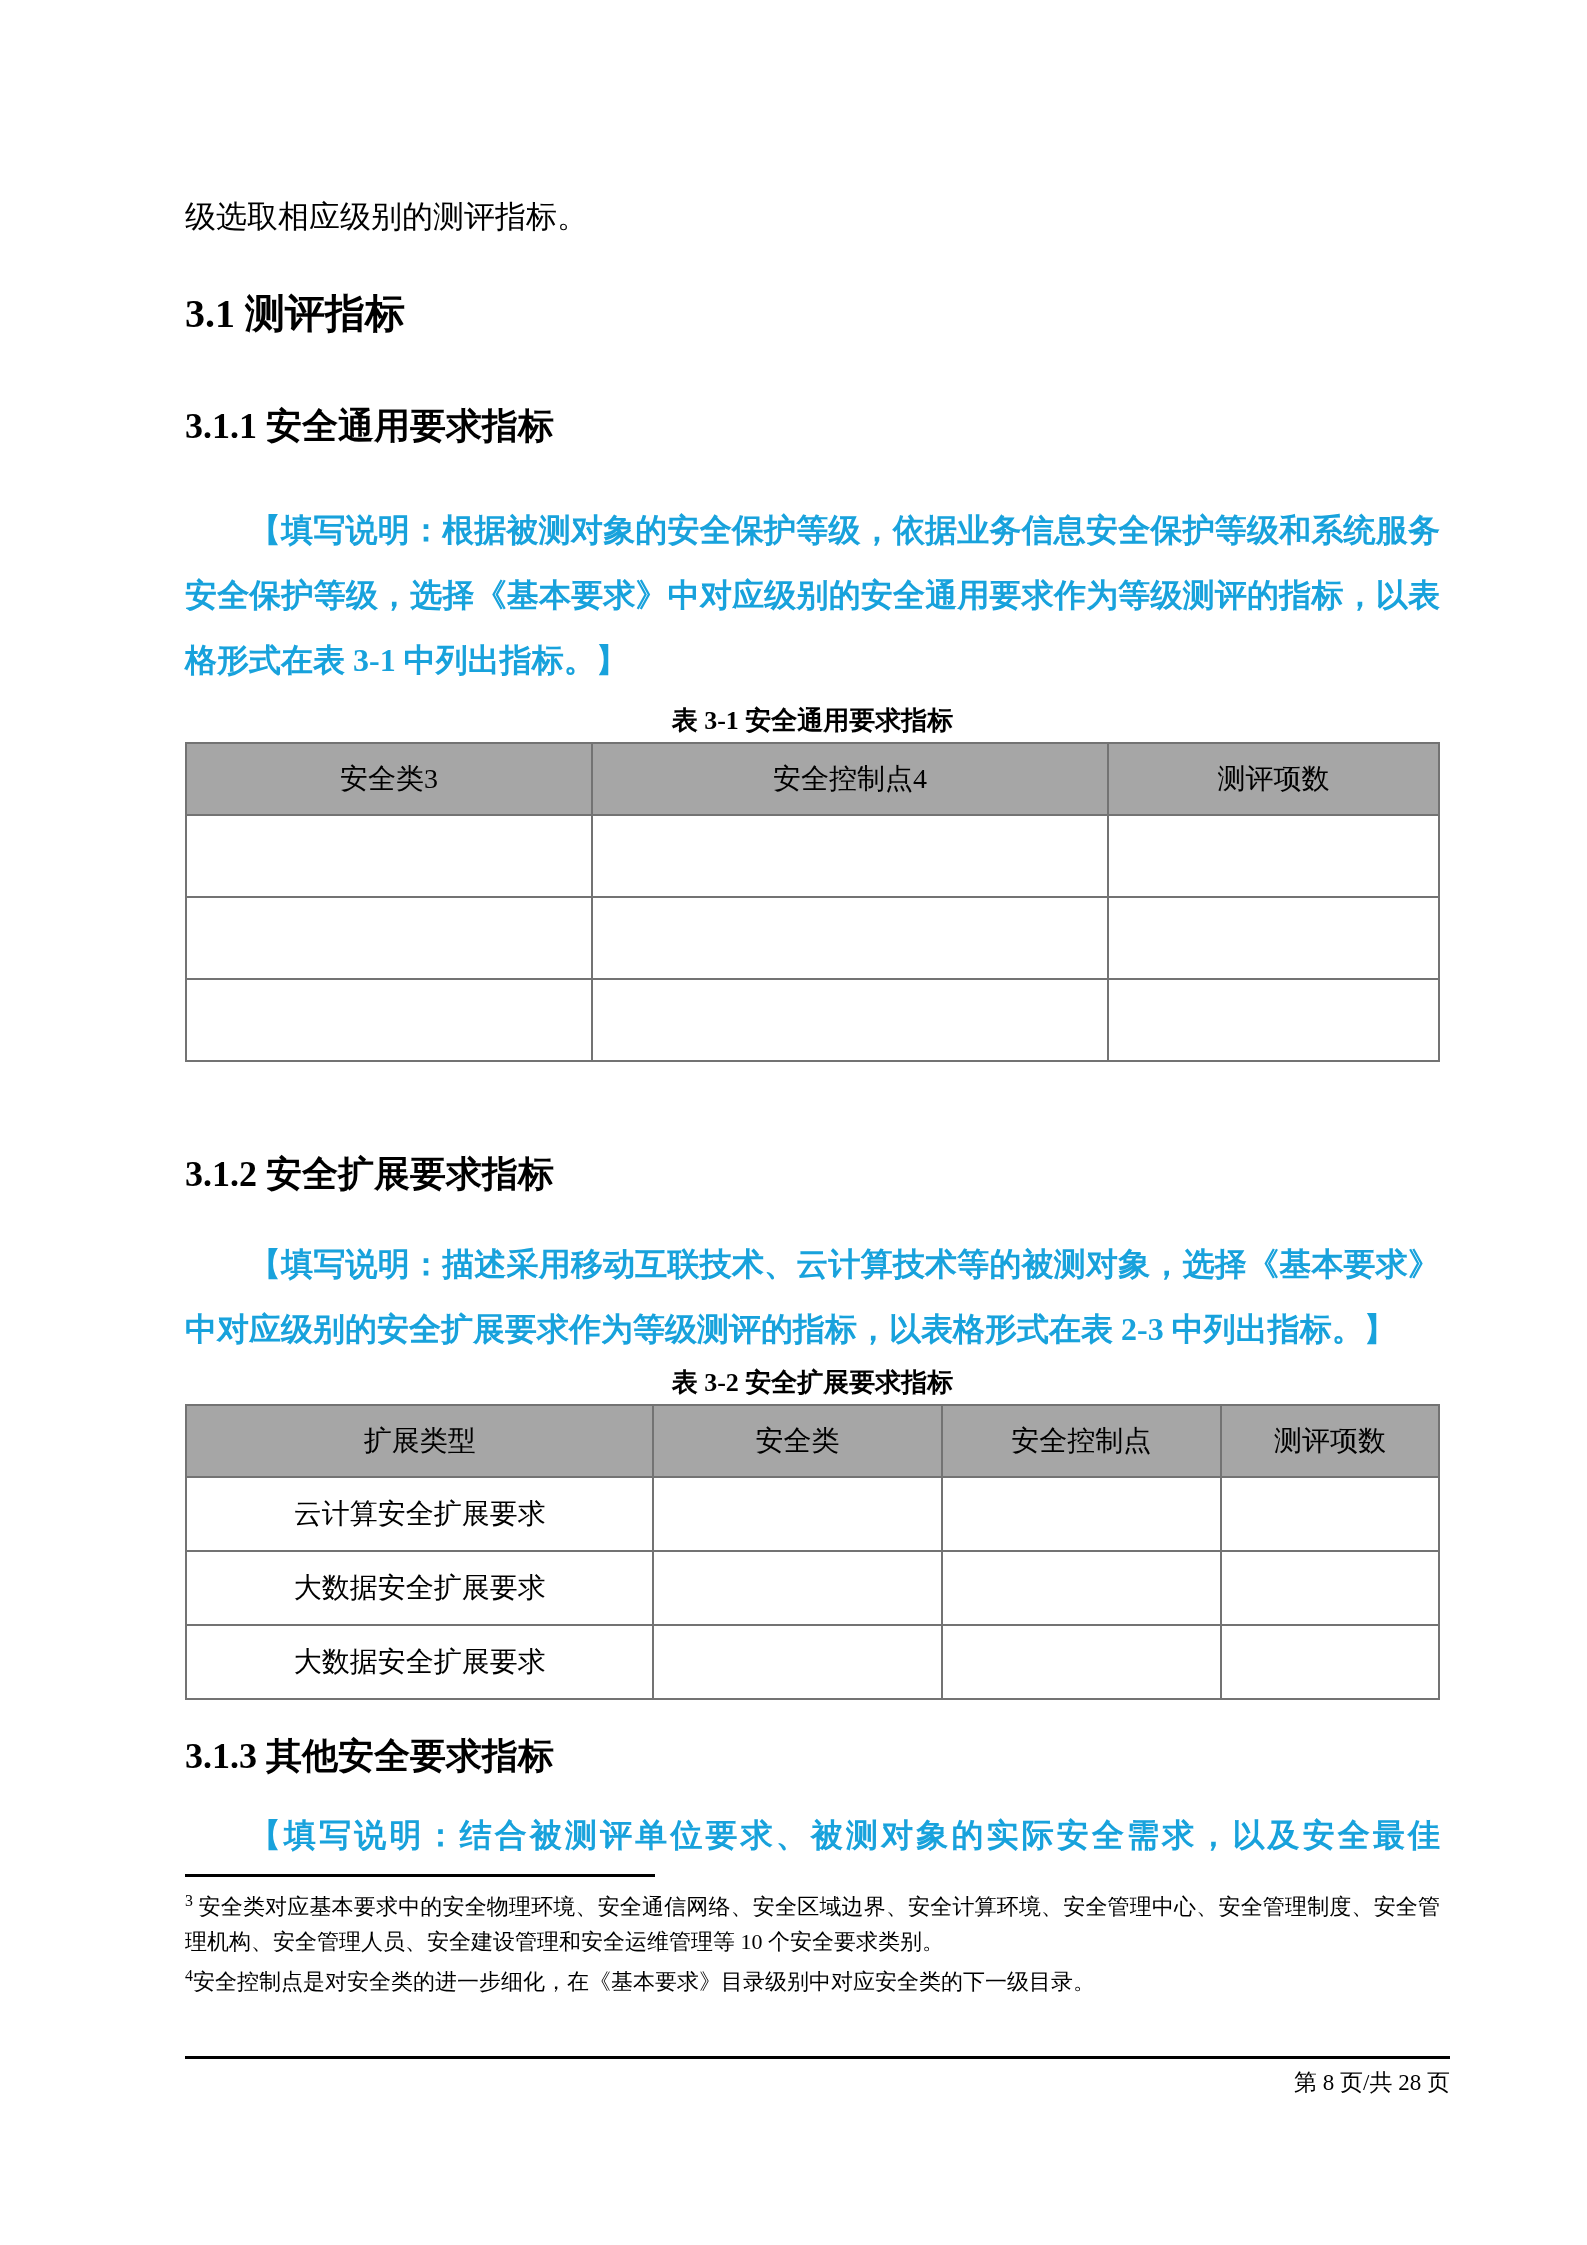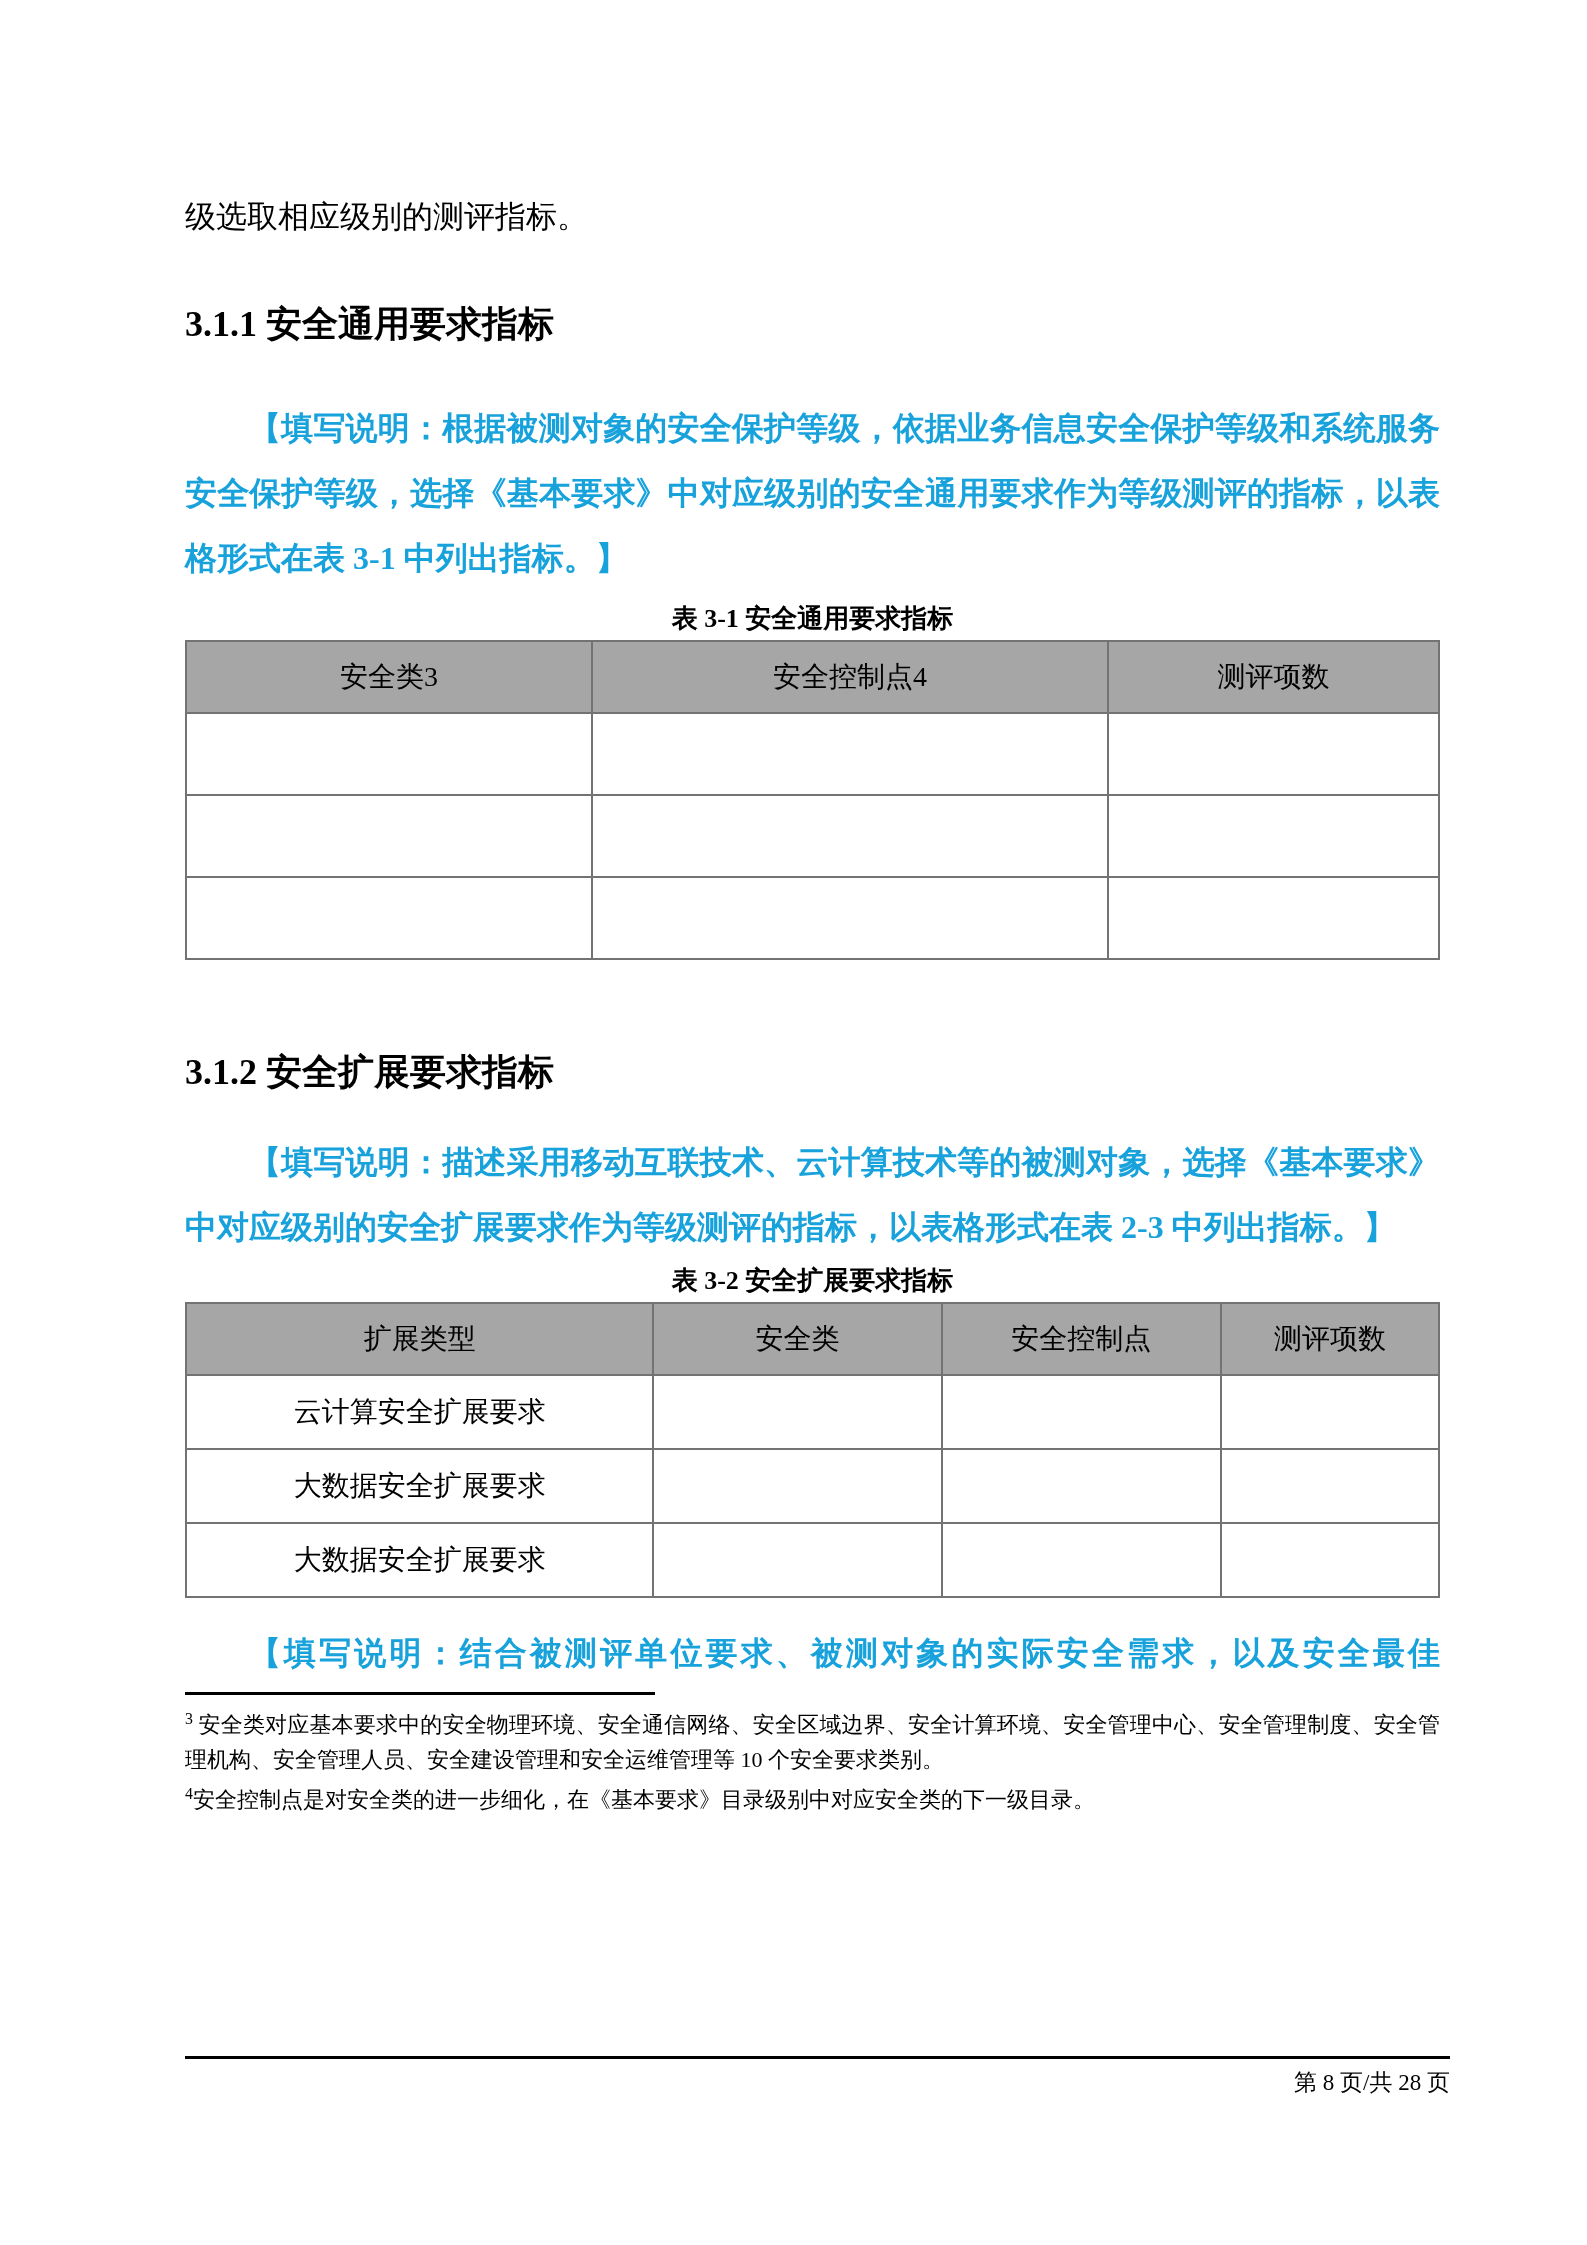--- a/index.html
+++ b/index.html
@@ -57,20 +57,21 @@
   }
   .footer-text{margin-top:9px;text-align:right;font-size:23px;line-height:30px;}
 </style>
 </head>
 <body>
 
 <div class="page">
 
   <p class="intro">级选取相应级别的测评指标。</p>
 
+  <h2 class="sec">3.1 测评指标</h2>
 
   <h3 class="sec s311">3.1.1 安全通用要求指标</h3>
 
   <p class="note note1">【填写说明：根据被测对象的安全保护等级，依据业务信息安全保护等级和系统服务安全保护等级，选择《基本要求》中对应级别的安全通用要求作为等级测评的指标，以表格形式在表 3-1 中列出指标。】</p>
 
   <p class="tcaption cap1">表 3-1 安全通用要求指标</p>
 
   <table class="t1">
     <colgroup>
       <col style="width:32.4%">
@@ -139,20 +140,21 @@
       </tr>
       <tr>
         <td>大数据安全扩展要求</td>
         <td></td>
         <td></td>
         <td></td>
       </tr>
     </tbody>
   </table>
 
+  <h3 class="sec s313">3.1.3 其他安全要求指标</h3>
 
   <p class="note note3">【填写说明：结合被测评单位要求、被测对象的实际安全需求，以及安全最佳</p>
 
   <div class="fn-sep"></div>
 
   <p class="footnote fn3"><sup>3</sup><span> 安全类对应基本要求中的安全物理环境、安全通信网络、安全区域边界、安全计算环境、安全管理中心、安全管理制度、安全管理机构、安全管理人员、安全建设管理和安全运维管理等 10 个安全要求类别。</span></p>
 
   <p class="footnote fn4"><sup>4</sup><span>安全控制点是对安全类的进一步细化，在《基本要求》目录级别中对应安全类的下一级目录。</span></p>
 
   <div class="footer">

